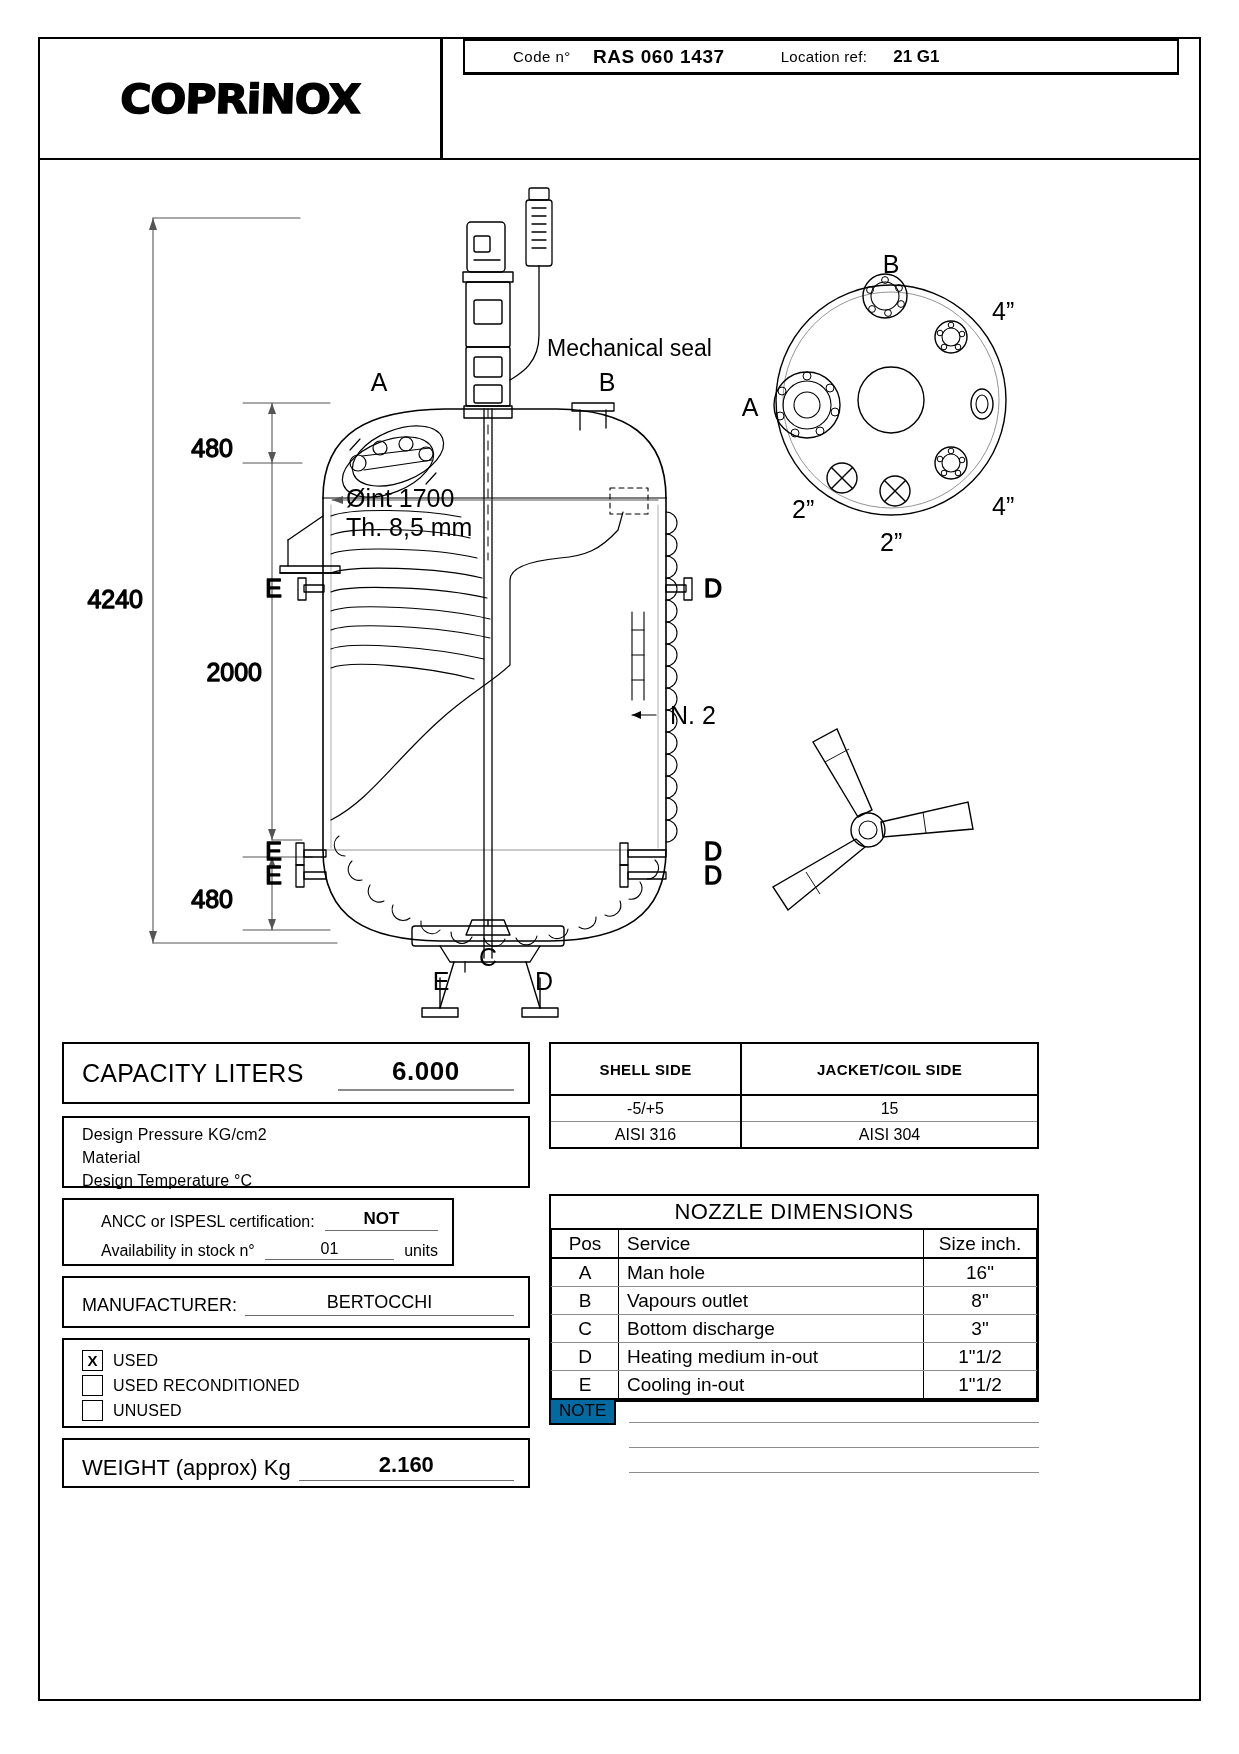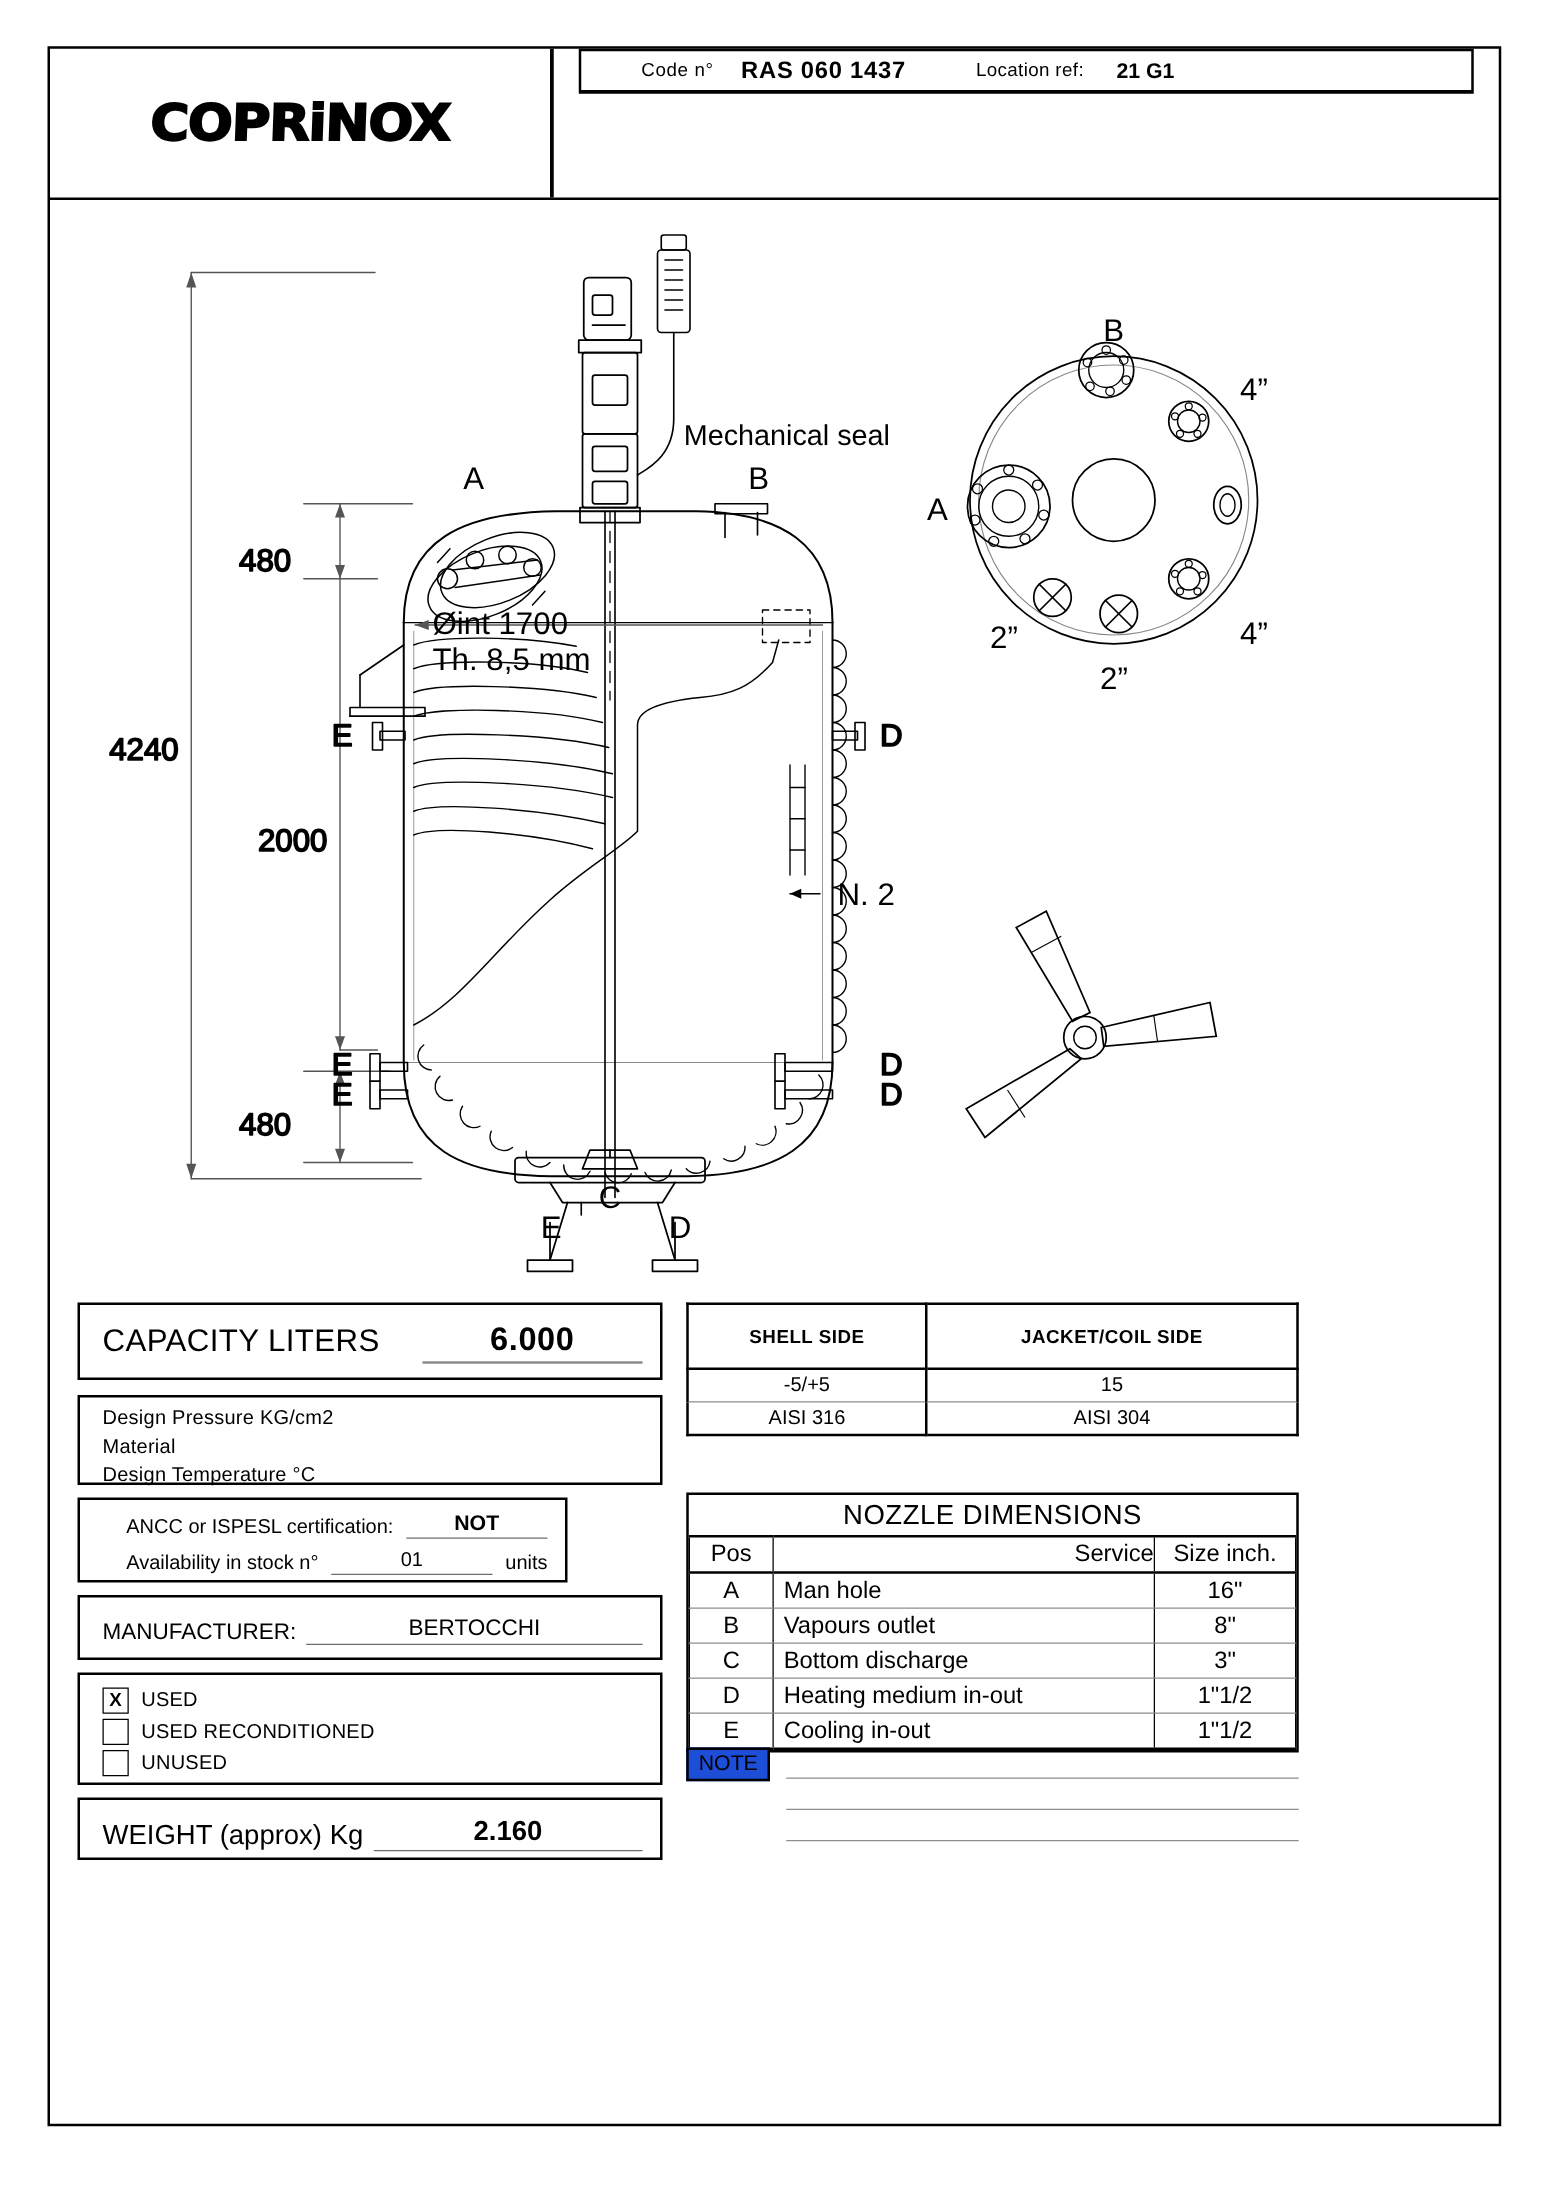--- a/index.html
+++ b/index.html
@@ -181,32 +181,32 @@
     position: absolute; left: 0; top: 168px; width: 490px;
     border: 2px solid #000; box-sizing: border-box;
   }
   .nozzle-title {
     text-align: center; font-size: 22px; padding: 3px 0 3px 0; letter-spacing: 0.4px;
   }
   .nozzle-table { width: 100%; border-collapse: collapse; }
   .nozzle-table th, .nozzle-table td {
     border: 1.6px solid #000; font-size: 19px; padding: 0 0 0 8px; height: 27px;
   }
-  .nozzle-table th { text-align: right; font-weight: normal; border-top: 2px solid #000;}
+  .nozzle-table th { text-align: left; font-weight: normal; border-top: 2px solid #000;}
   .nozzle-table th.c, .nozzle-table td.c { text-align: center; padding-left: 0; }
   .nozzle-table td { border-color: #8d8d8d; border-left-color: #000; border-right-color: #000;}
   .nozzle-table tr.first td { border-top: 2px solid #000; }
   .nozzle-table tr:last-child td { border-bottom: 2px solid #000; }
   .nz-pos { width: 66px; }
   .nz-size { width: 112px; }
 
   .note-wrap { position: absolute; left: 0; top: 372px; width: 490px; }
   .note-badge {
     display: inline-block; border: 2px solid #000; padding: 1px 8px 2px 8px;
-    font-size: 17px; background: #1d4ed8; position: relative;
+    font-size: 17px; background: #0369a1; position: relative;
   }
   .note-badge::after{
     content:""; position:absolute; left:4px; top:4px; width:100%; height:100%;
     border-right: 4px solid #7b7b7b; border-bottom: 4px solid #7b7b7b;
     box-sizing: border-box; z-index:-1;
   }
   .note-lines { position: absolute; left: 80px; top: 0; width: 410px; }
   .note-line { border-bottom: 1.6px solid #8d8d8d; height: 24px; }
 </style>
 </head>

